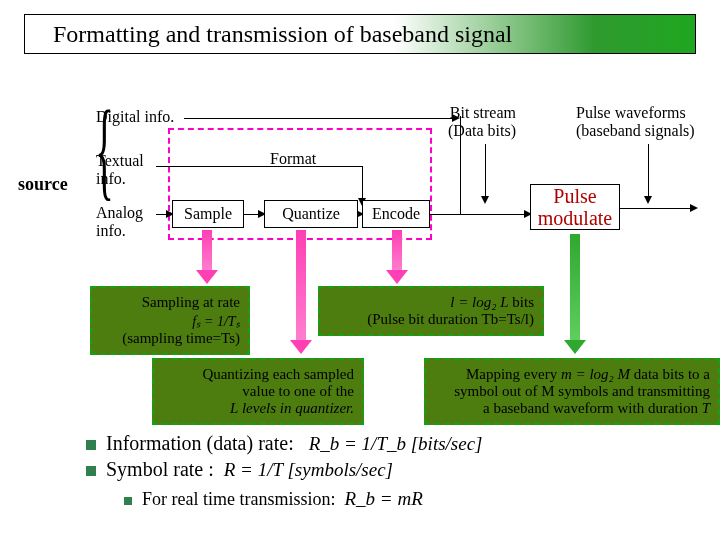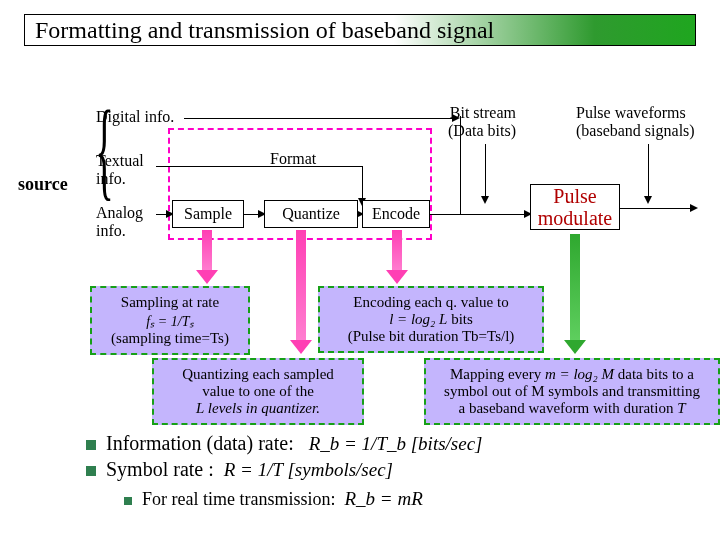--- a/index.html
+++ b/index.html
@@ -1,17 +1,17 @@
 <!DOCTYPE html>
 <html><head>
 <meta charset="utf-8">
 <style>
   * { box-sizing: border-box; margin: 0; padding: 0; }
   body { width: 720px; height: 540px; font-family: "Times New Roman", serif; background: #fff; position: relative; overflow: hidden; }
-  .title-bar { position: absolute; top: 14px; left: 24px; width: 672px; height: 32px; border: 1px solid #000; display: flex; align-items: center; padding-left: 10px; background: linear-gradient(to right, #fff 0%, #fff 55%, #2f9a2f 85%, #1fa61f 100%); }
+  .title-bar { position: absolute; top: 14px; left: 24px; width: 672px; height: 40px; border: 1px solid #000; display: flex; align-items: center; padding-left: 28px; background: linear-gradient(to right, #fff 0%, #fff 55%, #2f9a2f 85%, #1fa61f 100%); }
   .title-text { font-size: 24px; color: #000; }
   .src-brace { position: absolute; left: 78px; top: 100px; font-size: 110px; line-height: 0.9; transform: scaleX(0.35); color: #000; }
   .src-label { position: absolute; left: 18px; top: 174px; font-size: 18px; font-weight: bold; }
   .info-label { position: absolute; font-size: 16px; }
   .digital-info { left: 96px; top: 108px; }
   .textual-info { left: 96px; top: 152px; width: 60px; text-align: left; }
   .analog-info { left: 96px; top: 204px; width: 60px; text-align: left; }
   .format-box { position: absolute; left: 168px; top: 128px; width: 264px; height: 112px; border: 2px dashed #ff00c8; }
   .format-label { position: absolute; left: 270px; top: 150px; font-size: 16px; }
   .proc-box { position: absolute; border: 1px solid #000; background: #fff; display: flex; align-items: center; justify-content: center; font-size: 16px; padding: 6px 10px; }
@@ -23,21 +23,21 @@
   .pulsewave-label { position: absolute; left: 576px; top: 104px; font-size: 16px; text-align: left; }
   .hline { position: absolute; height: 0; border-top: 1px solid #000; }
   .line-digital { left: 184px; top: 118px; width: 270px; }
   .arrow-r { position: absolute; width: 0; height: 0; border-top: 4px solid transparent; border-bottom: 4px solid transparent; border-left: 8px solid #000; }
   .arrow-d { position: absolute; width: 0; height: 0; border-left: 4px solid transparent; border-right: 4px solid transparent; border-top: 8px solid #000; }
   .vline { position: absolute; width: 0; border-left: 1px solid #000; }
   .pink-arrow { position: absolute; width: 10px; background: linear-gradient(to bottom, #ff3fb4, #ff7fd0); }
   .pink-arrow::after { content: ""; position: absolute; bottom: -12px; left: -6px; width: 0; height: 0; border-left: 11px solid transparent; border-right: 11px solid transparent; border-top: 14px solid #ff3fb4; }
   .green-arrow { position: absolute; width: 10px; background: linear-gradient(to bottom, #2fa82f, #5fcf5f); }
   .green-arrow::after { content: ""; position: absolute; bottom: -12px; left: -6px; width: 0; height: 0; border-left: 11px solid transparent; border-right: 11px solid transparent; border-top: 14px solid #2fa82f; }
-  .note-box { position: absolute; border: 2px dashed #17a017; padding: 6px 8px; font-size: 15px; text-align: center; background: #c4b5fd; }
+  .note-box { position: absolute; border: 2px dashed #17a017; padding: 6px 8px; font-size: 15px; text-align: right; background: #4d7c0f; }
   .note-sampling { left: 90px; top: 286px; width: 160px; }
   .note-encoding { left: 318px; top: 286px; width: 226px; }
   .note-quantizing { left: 152px; top: 358px; width: 212px; }
   .note-mapping { left: 424px; top: 358px; width: 296px; }
   .eq-img { font-style: italic; font-family: 'Times New Roman', serif; }
   .bullet-sq { display: inline-block; width: 10px; height: 10px; background: #2f7f4f; margin-right: 10px; vertical-align: middle; }
   .bullet-sq.small { width: 8px; height: 8px; }
   .info-line { position: absolute; font-size: 20px; }
   .info-rate { left: 86px; top: 432px; }
   .symbol-rate { left: 86px; top: 458px; }
@@ -109,21 +109,20 @@
 <div class="pink-arrow" style="left:392px; top:230px; height:42px;"></div>
 <div class="green-arrow" style="left:570px; top:234px; height:108px;"></div>
 
 <div class="note-box note-sampling">
   <div>Sampling at rate</div>
   <div class="eq-img" style="font-size:14px;">fₛ = 1/Tₛ</div>
   <div>(sampling time=Ts)</div>
 </div>
 
 <div class="note-box note-encoding">
-  <div>Encoding each q. value to</div>
   <div>
     <span class="eq-img">l = log₂ L</span><span> bits</span>
   </div>
   <div>(Pulse bit duration Tb=Ts/l)</div>
 </div>
 
 <div class="note-box note-quantizing">
   <div>Quantizing each sampled</div>
   <div>value to one of the</div>
   <div><i>L levels in quantizer.</i></div>

